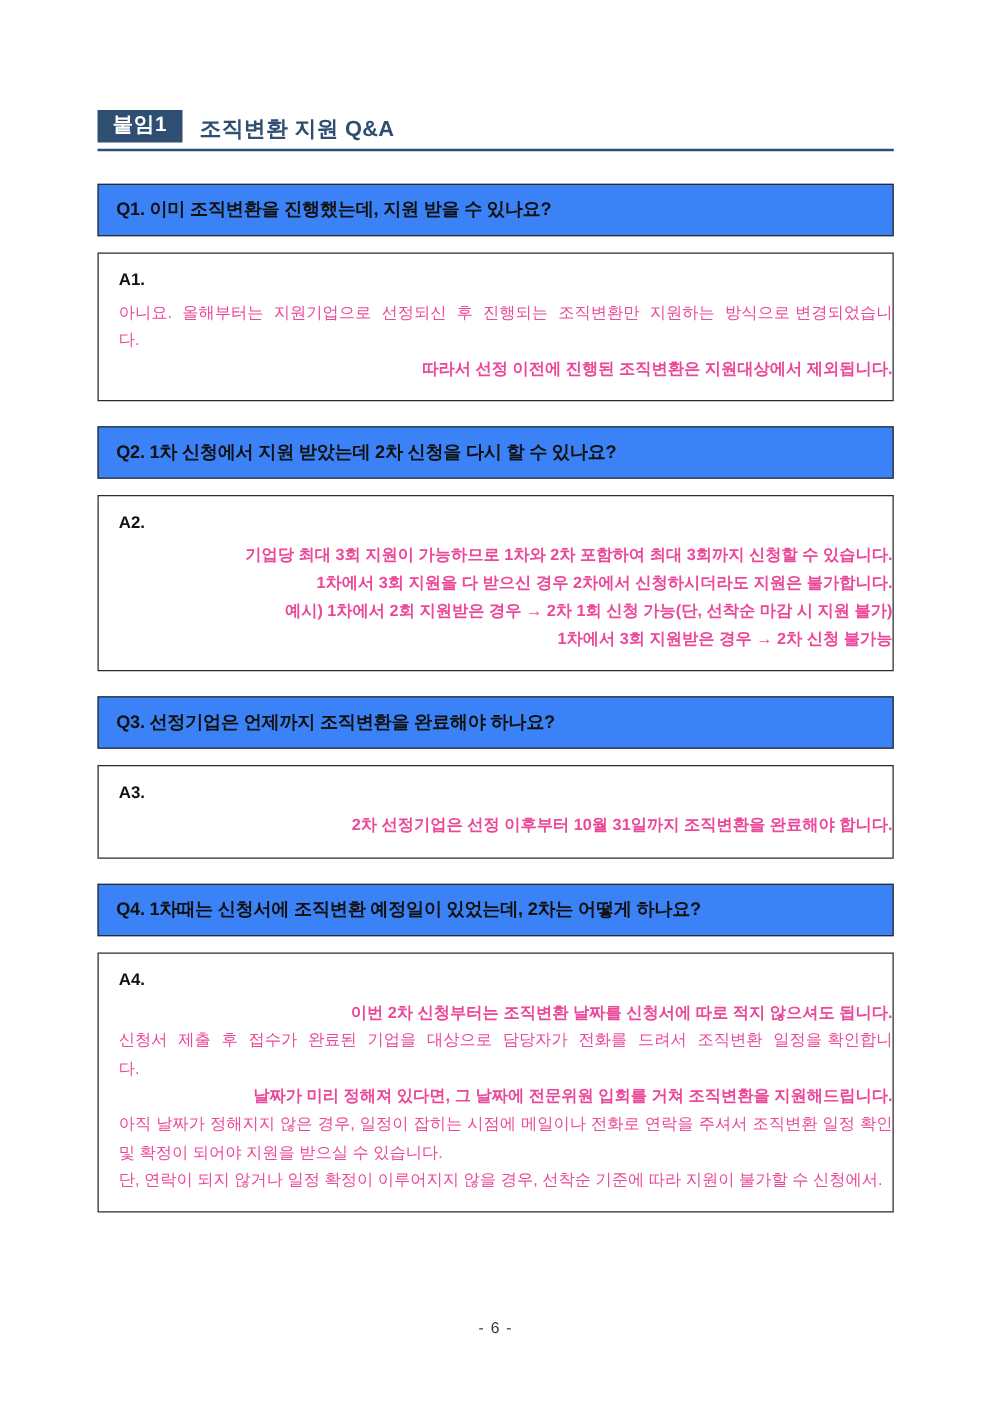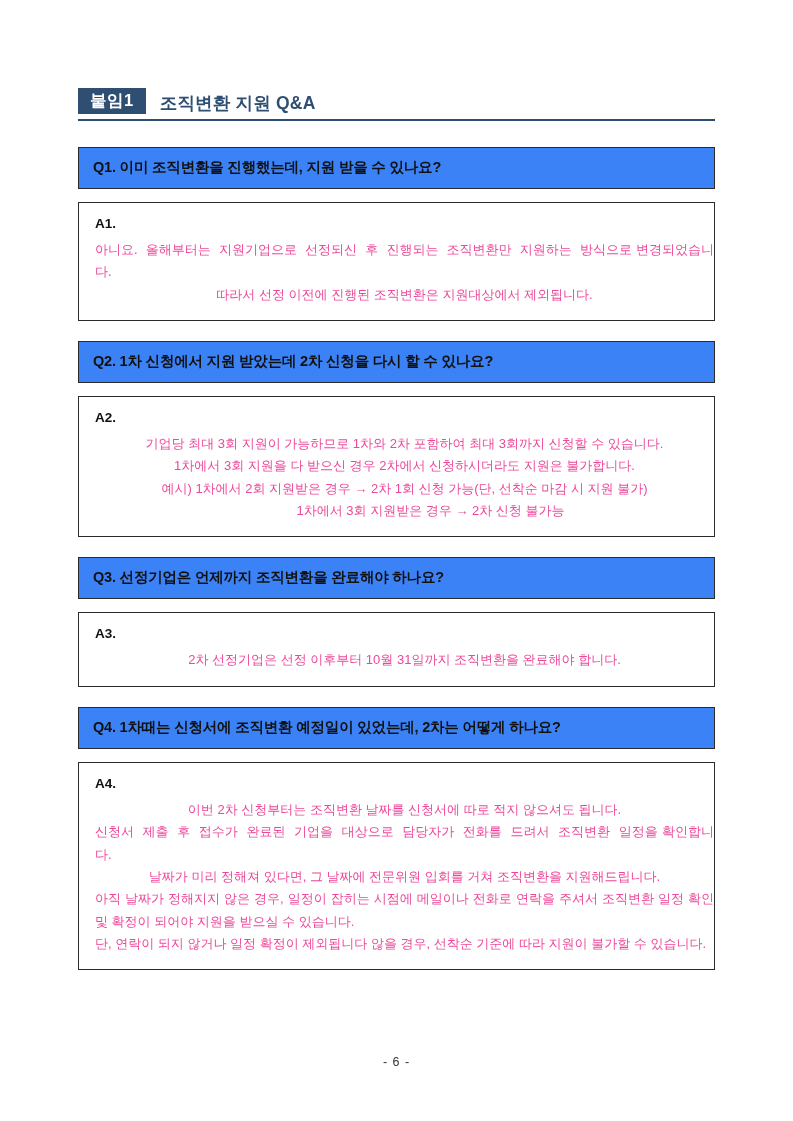--- a/index.html
+++ b/index.html
@@ -84,21 +84,22 @@
     line-height: 1.72;
     color: #ec4899;
     text-align: justify;
     text-justify: inter-word;
     white-space: pre-wrap;
   }
   .a-line.indent {
     padding-left: 52px;
   }
   .a-line.nojustify {
-    text-align: center;
+    text-align: right;
+    font-weight: bold;
   }
 
   
   .gap-sm { margin-bottom: 20px; }
 
   
   .footer {
     position: absolute;
     left: 0;
     right: 0;
@@ -148,19 +149,19 @@
   </div>
 
   <div class="qa-block">
     <div class="q-bar">Q4. 1차때는 신청서에 조직변환 예정일이 있었는데, 2차는 어떻게 하나요?</div>
     <div class="a-box">
       <div class="a-label">A4.</div>
       <div class="a-line nojustify">이번 2차 신청부터는 조직변환 날짜를 신청서에 따로 적지 않으셔도 됩니다.</div>
       <div class="a-line">신청서  제출  후  접수가  완료된  기업을  대상으로  담당자가  전화를  드려서  조직변환  일정을 확인합니다.</div>
       <div class="a-line nojustify">날짜가 미리 정해져 있다면, 그 날짜에 전문위원 입회를 거쳐 조직변환을 지원해드립니다.</div>
       <div class="a-line">아직 날짜가 정해지지 않은 경우, 일정이 잡히는 시점에 메일이나 전화로 연락을 주셔서 조직변환 일정 확인 및 확정이 되어야 지원을 받으실 수 있습니다.</div>
-      <div class="a-line">단, 연락이 되지 않거나 일정 확정이 제외됩니다 않을 경우, 선착순 기준에 따라 지원이 불가할 수 있습니다.</div>
+      <div class="a-line">단, 연락이 되지 않거나 일정 확정이 이루어지지 않을 경우, 선착순 기준에 따라 지원이 불가할 수 신청에서.</div>
     </div>
   </div>
 
   <div class="footer">- 6 -</div>
 
 </div>
 
 </body></html>

